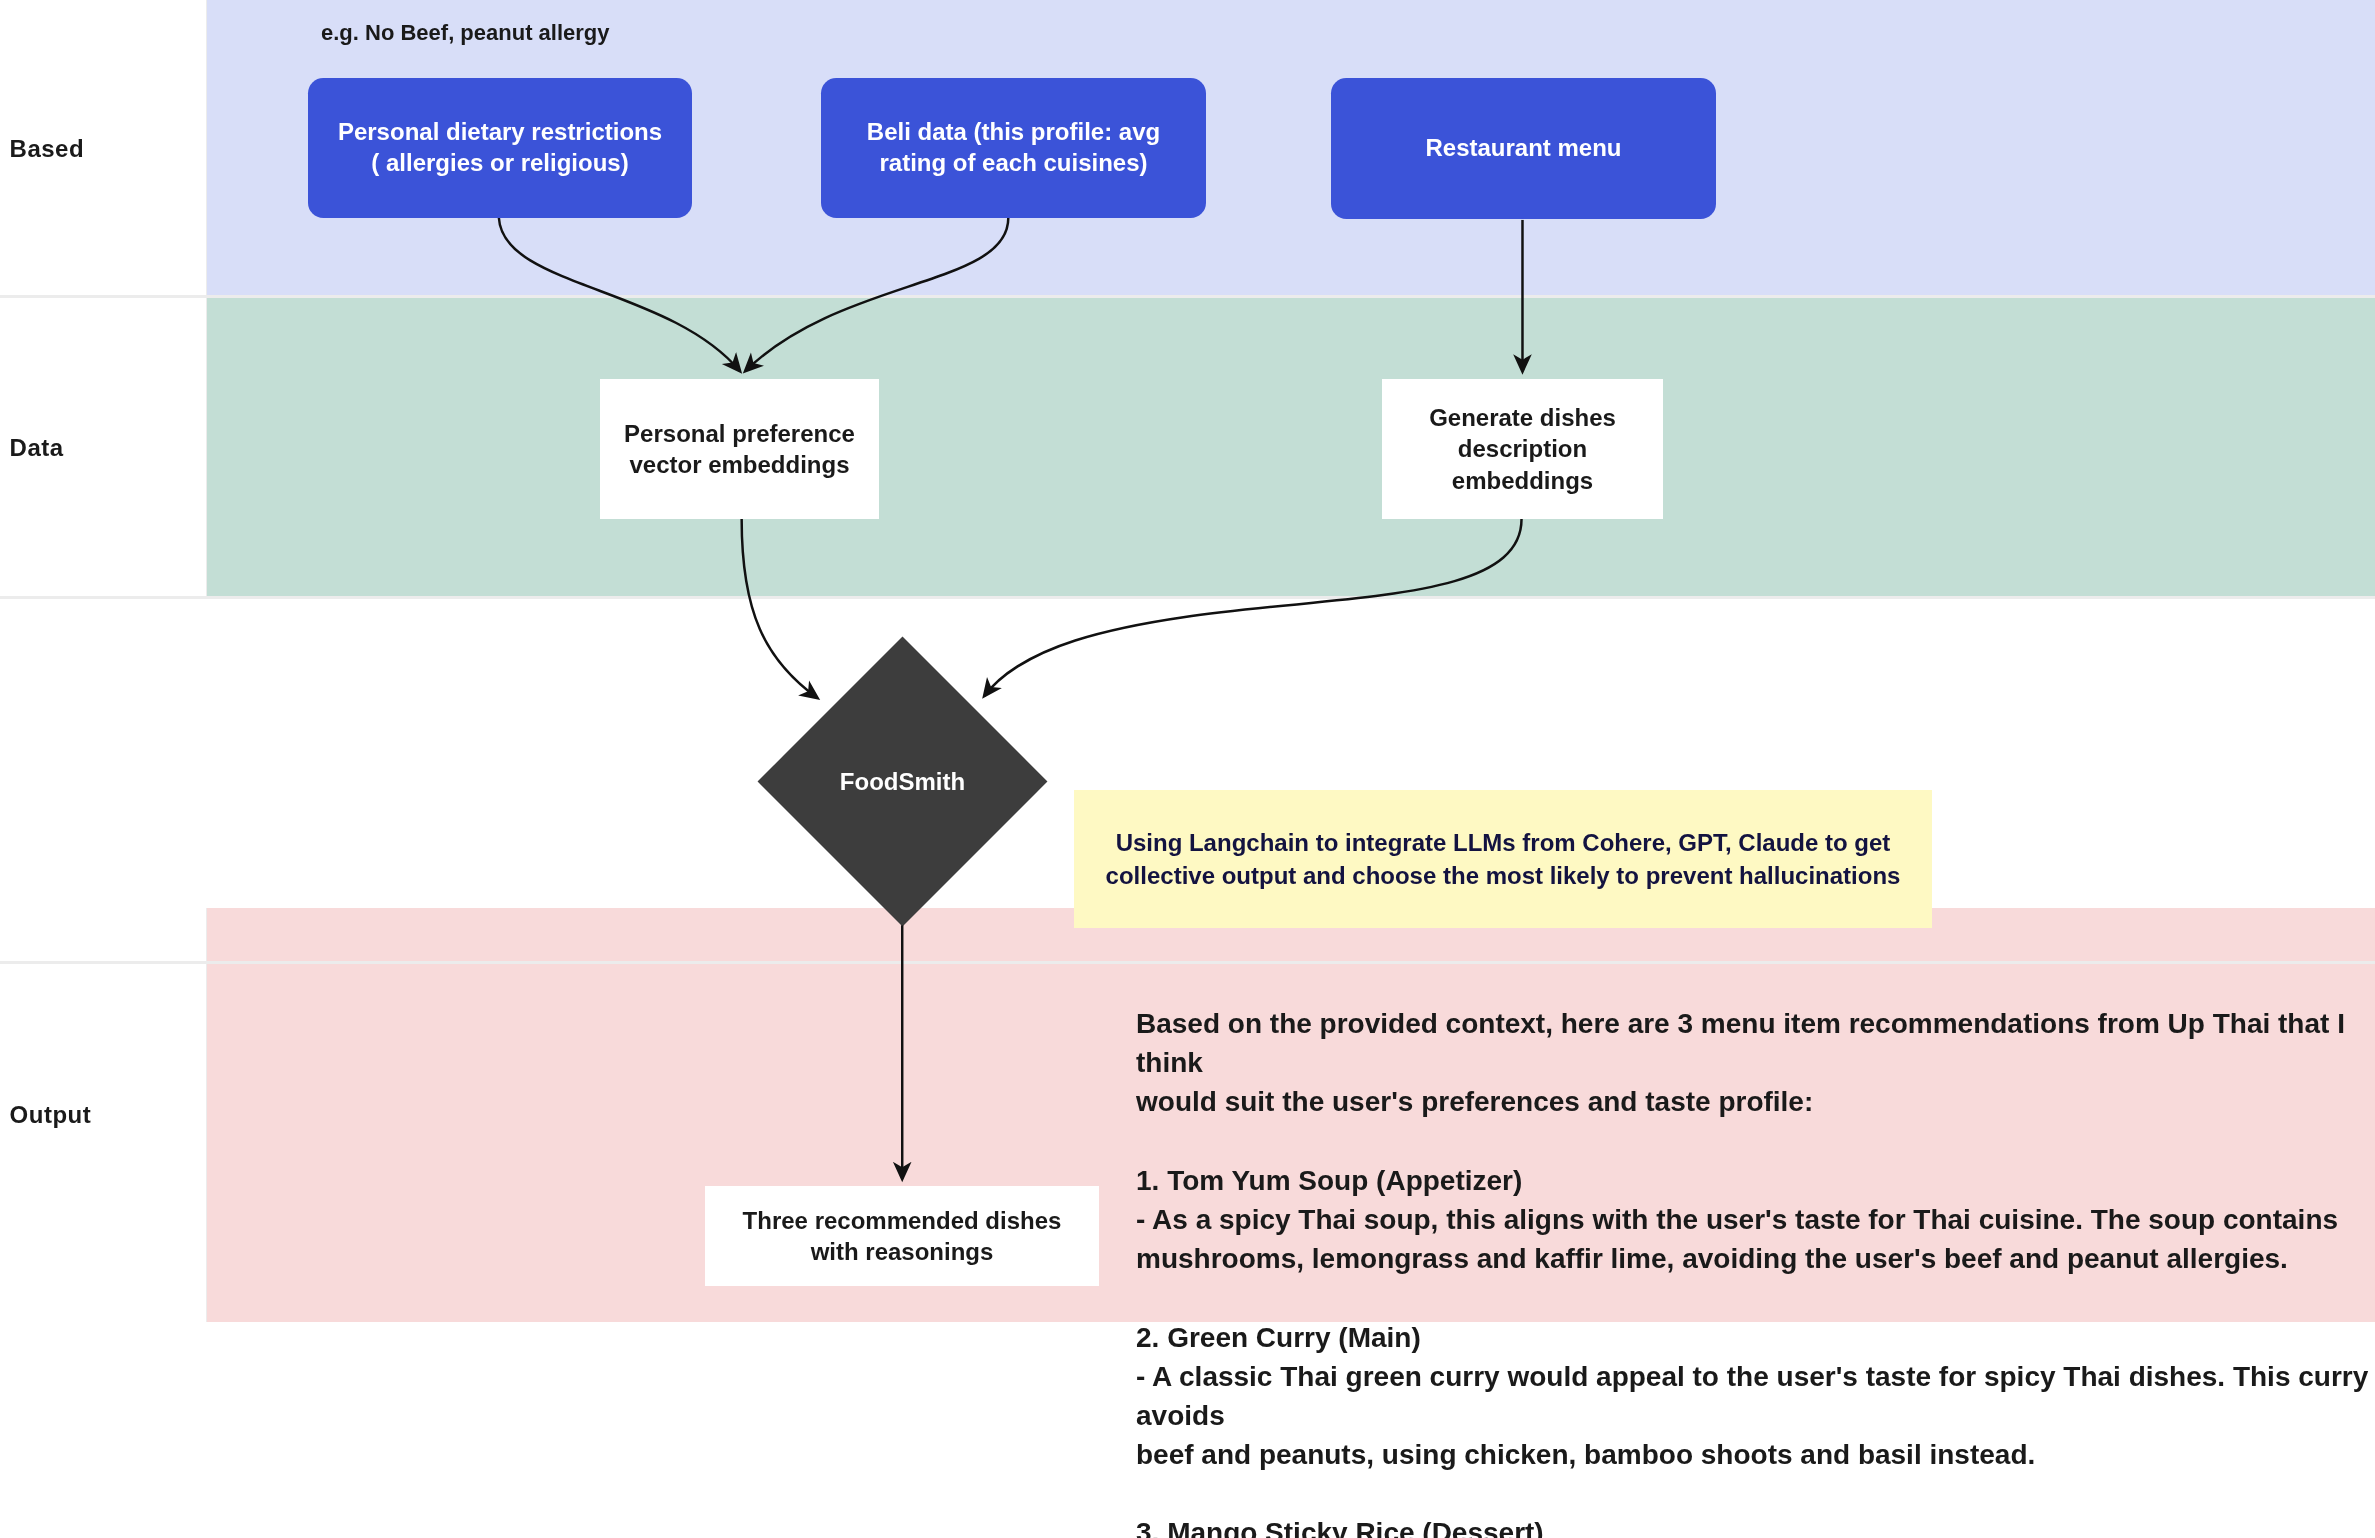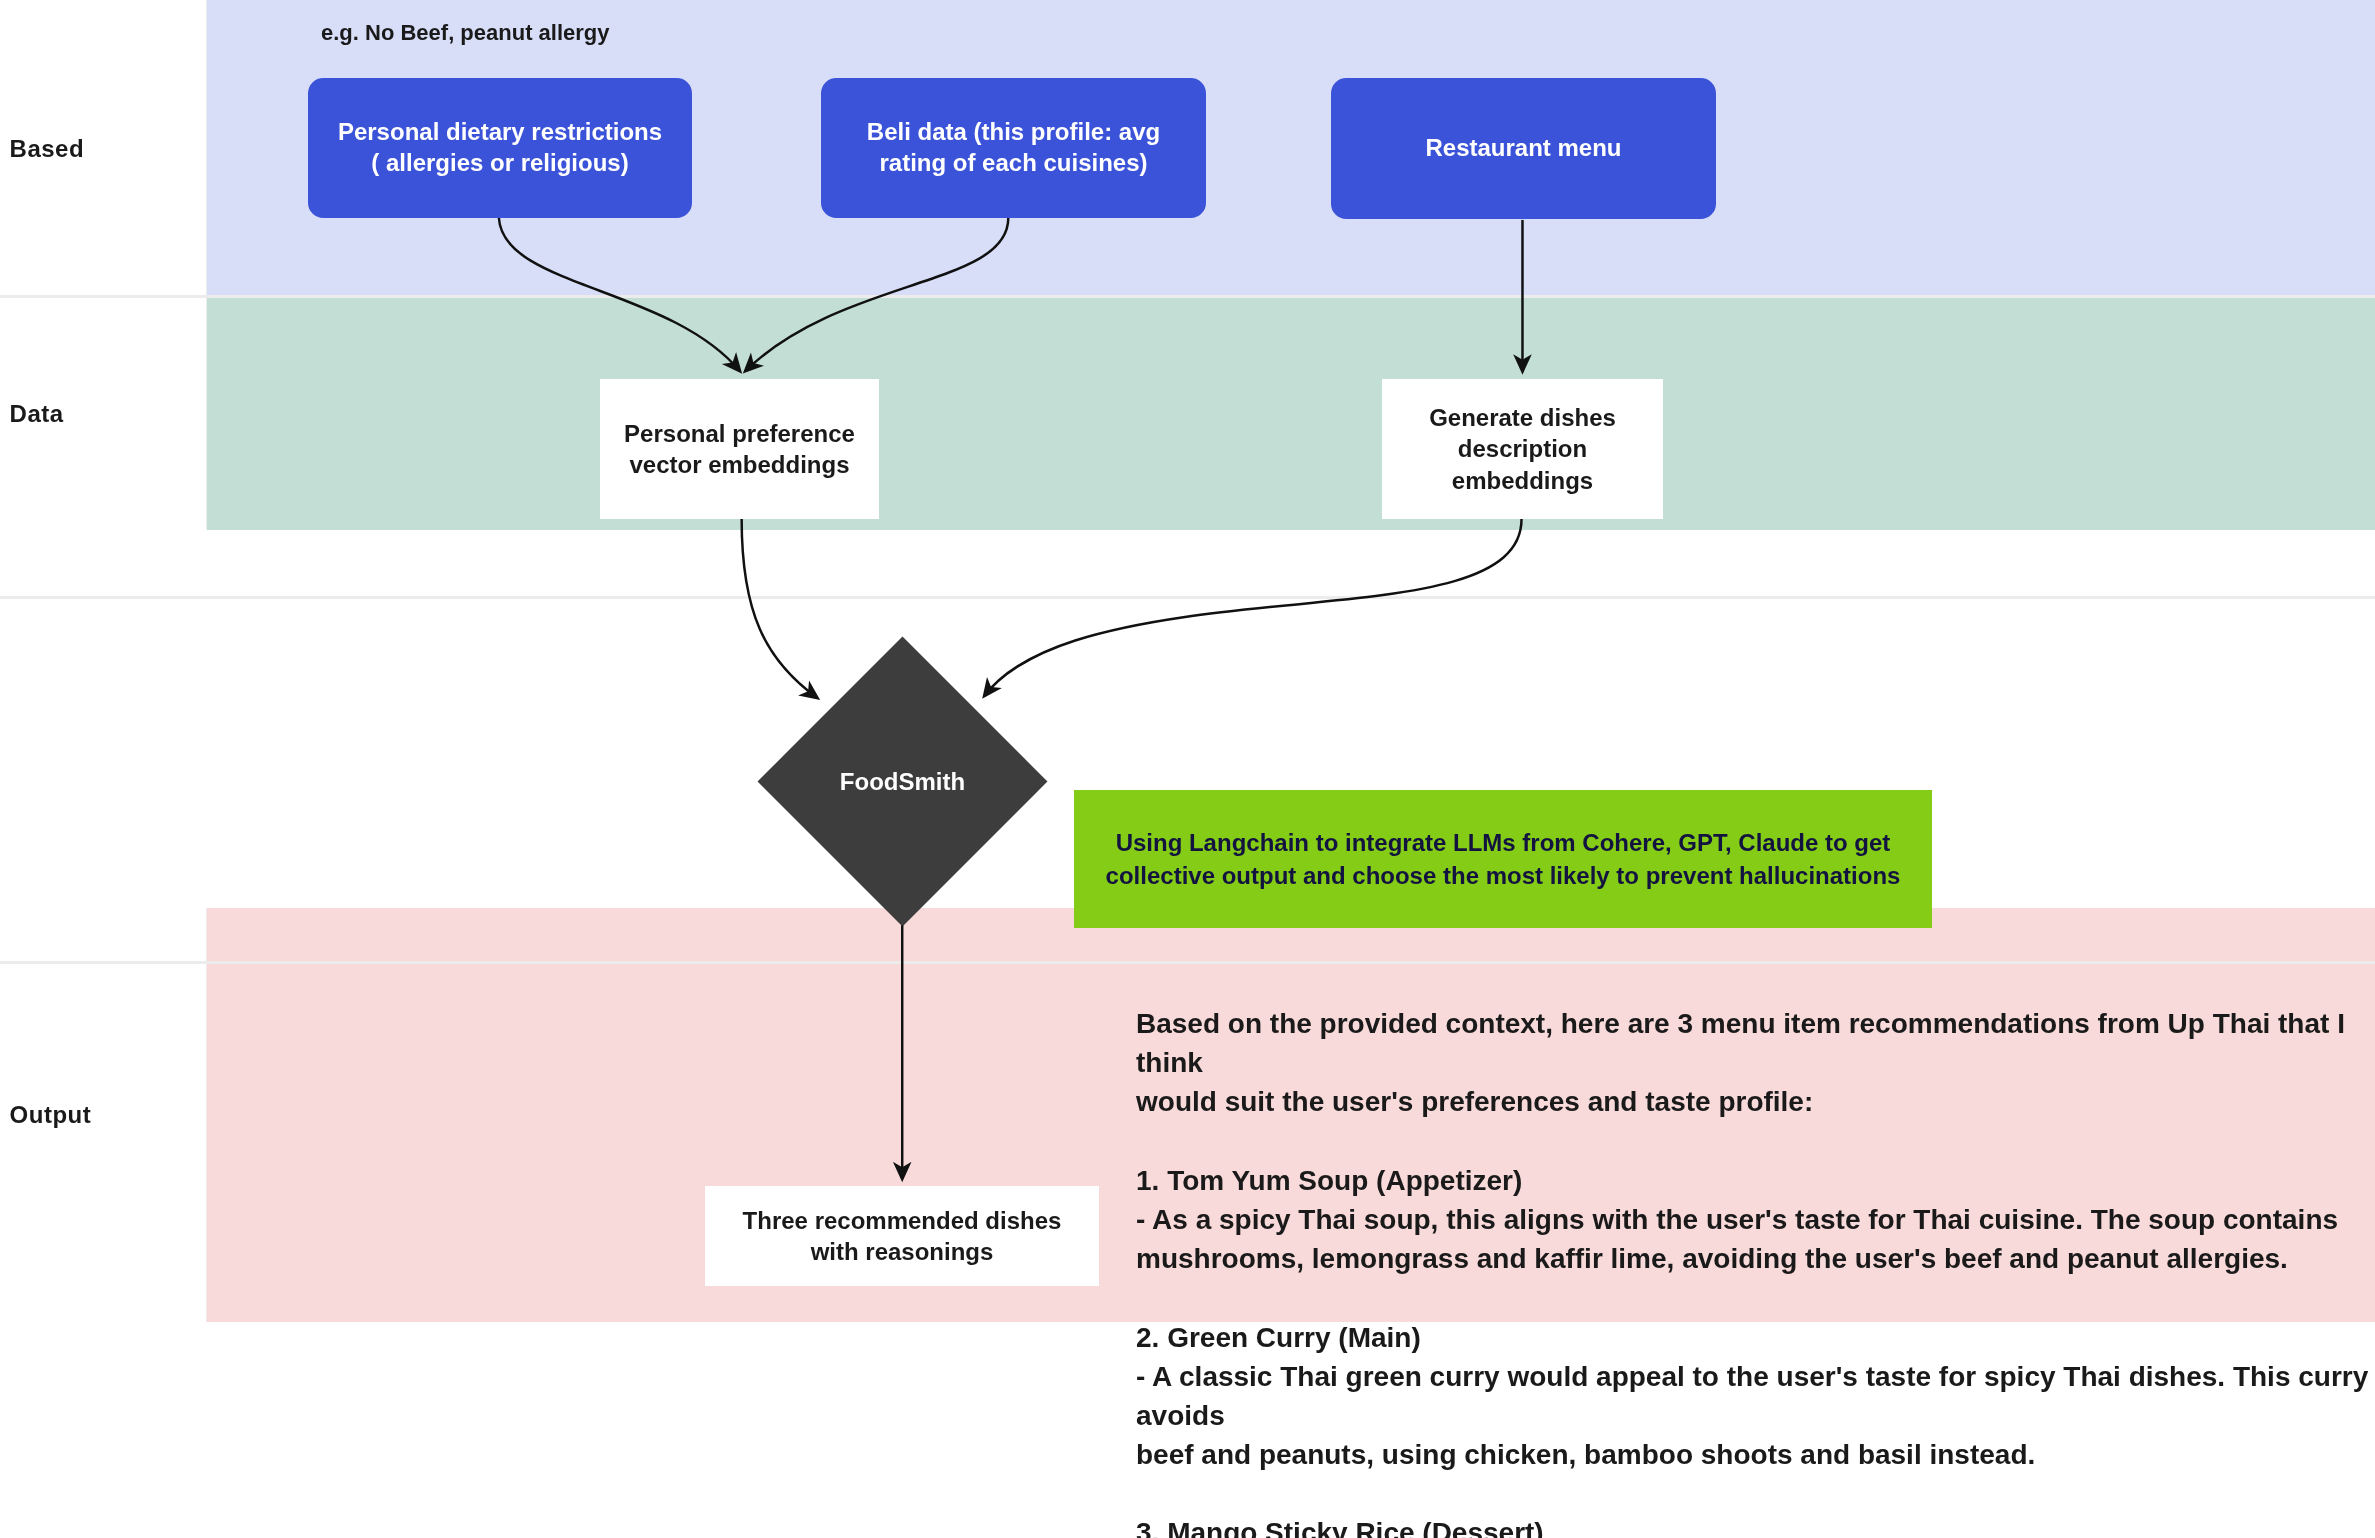--- a/index.html
+++ b/index.html
@@ -79,21 +79,21 @@
   }
   .node-white {
     background: #ffffff;
     color: #1a1a1a;
     font-weight: bold;
     font-size: 24px;
     line-height: 1.30;
     padding: 5.7px 9.6px;
   }
   .node-note {
-    background: #84cc16;
+    background: #fef9c3;
     color: #131340;
     font-weight: bold;
     font-size: 24px;
     line-height: 1.38;
     padding: 17px 27px;
   }
   .caption {
     position: absolute;
     font-size: 22px;
     font-weight: bold;
@@ -149,21 +149,21 @@
 
 <div id="canvas">
 
   <div class="lane" style="top:0px;height:298px;">
     <div class="lane-band" style="left:207px;background:#d8def8;"></div>
     <div class="lane-labelcell">
       <span class="lane-label">Based</span>
     </div>
   </div>
 
-  <div class="lane" style="top:298px;height:232px;">
+  <div class="lane" style="top:298px;height:300px;">
     <div class="lane-band" style="left:207px;background:#c3ded5;"></div>
     <div class="lane-labelcell">
       <span class="lane-label">Data</span>
     </div>
   </div>
 
 
   <div class="lane" style="top:908px;height:414px;">
     <div class="lane-band" style="left:207px;background:#f8dada;"></div>
     <div class="lane-labelcell">

